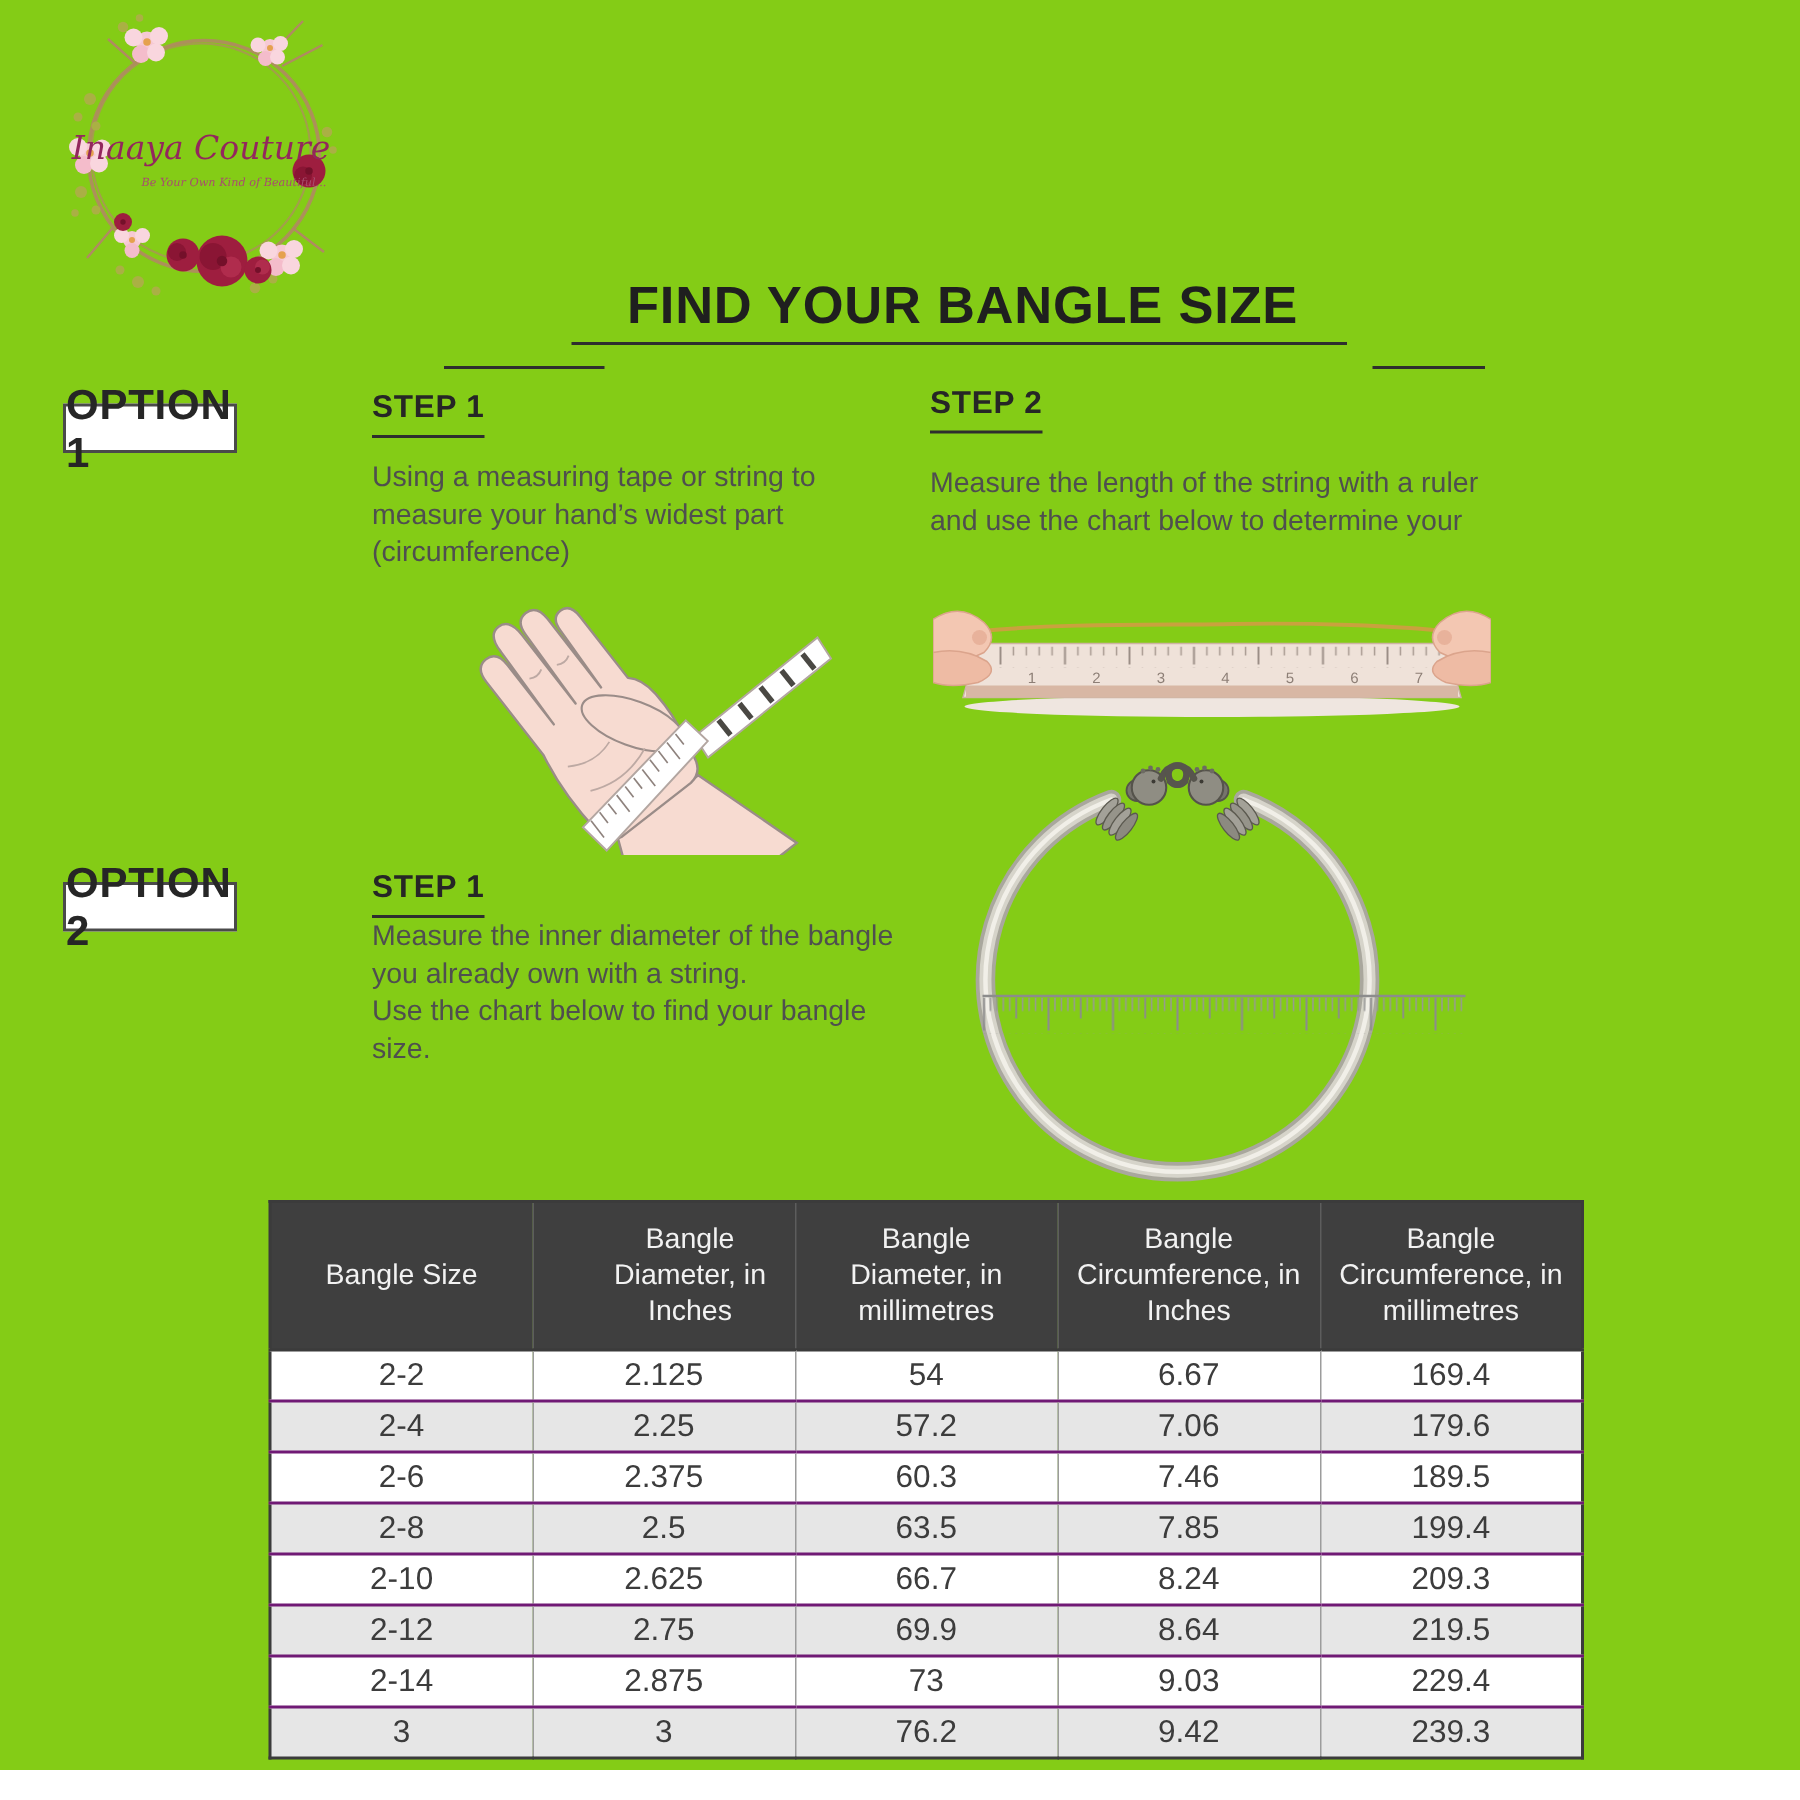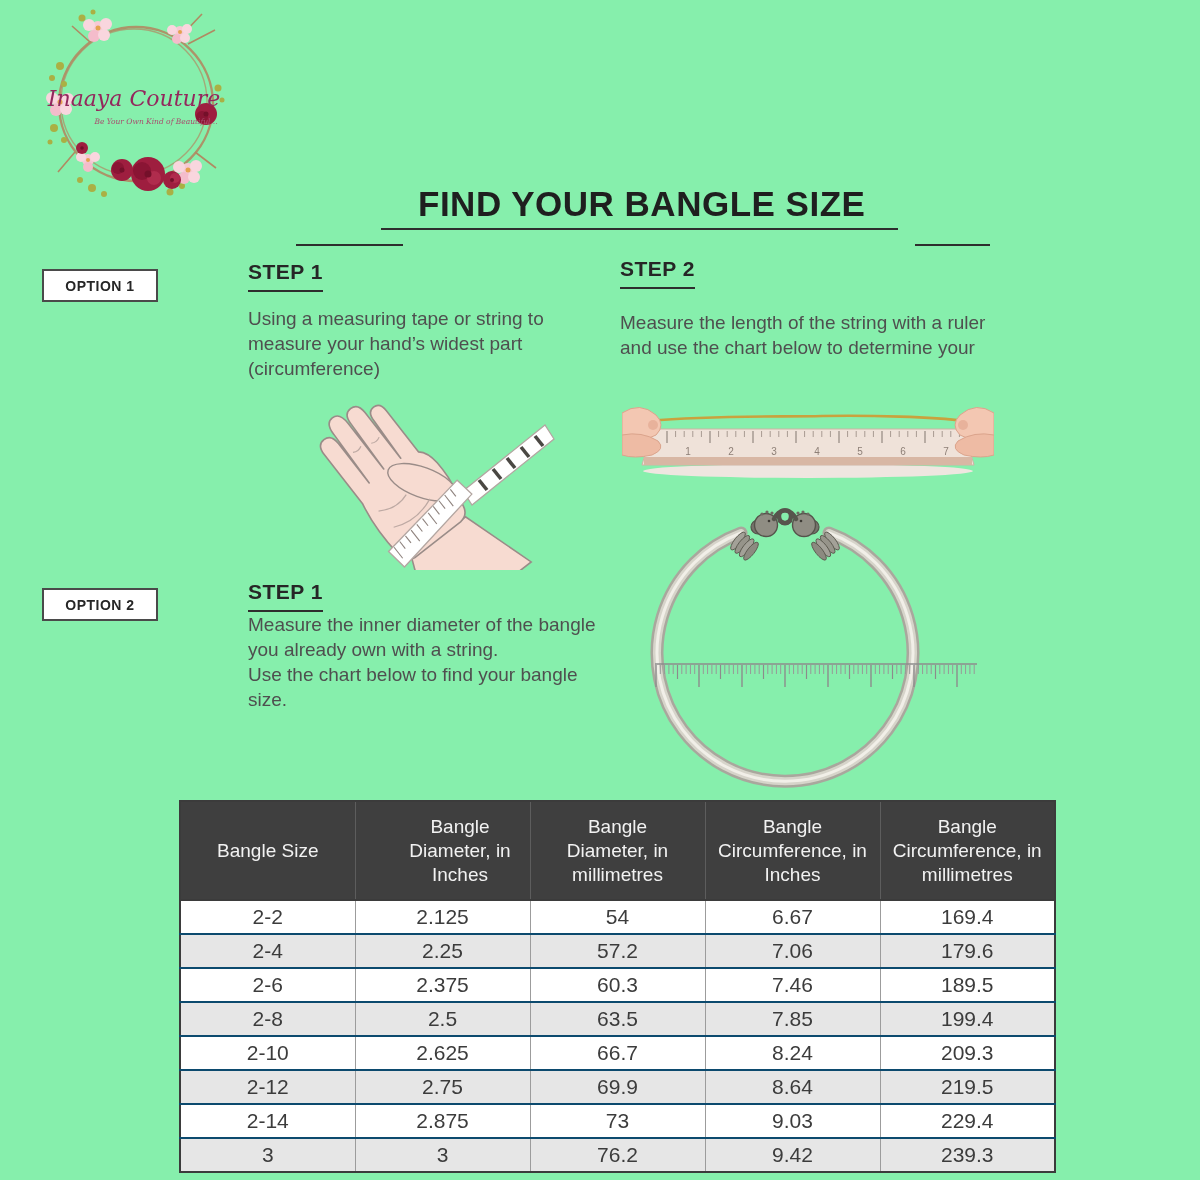--- a/index.html
+++ b/index.html
@@ -1,31 +1,31 @@
 <!DOCTYPE html>
 <html><head>
 <meta charset="utf-8">
 <style>
   html,body{margin:0;padding:0;background:#fff;}
   #canvas{
-    position:relative;width:1200px;height:1180px;background:#86efac;overflow:hidden;
+    position:relative;width:1200px;height:1180px;background:#84cc16;overflow:hidden;
     font-family:"Liberation Sans", sans-serif;color:#4f4f4f;
   }
   .abs{position:absolute;}
   
   .page-title{
     left:418px;top:184px;font-size:35px;font-weight:700;color:#1f1f1f;
     letter-spacing:.5px;white-space:nowrap;
   }
   .rule{background:#2e2e2e;height:2px;}
   
   .option-box{
     width:112px;height:29px;border:2px solid #4a4a4a;background:#fff;
     display:flex;align-items:center;justify-content:center;
-    font-size:14px;font-weight:700;color:#262626;letter-spacing:.5px;
+    font-size:28px;font-weight:700;color:#262626;letter-spacing:.5px;
   }
   
   .step-heading{
     font-size:21px;font-weight:700;color:#262626;letter-spacing:.5px;
     border-bottom:2px solid #2e2e2e;padding-bottom:6px;display:inline-block;
   }
   .step-text{font-size:19px;line-height:25px;color:#4f4f4f;}
   
   table.size-chart{
     border-collapse:collapse;table-layout:fixed;width:877px;
@@ -33,21 +33,21 @@
   }
   table.size-chart th{
     background:#3f3f3f;color:#f2f2f2;font-size:19px;font-weight:400;
     line-height:24px;height:97px;text-align:center;vertical-align:middle;
     border-left:1px solid #5d5d5d;border-bottom:2px solid #3b3b3b;padding:0;
   }
   table.size-chart th:first-child{border-left:none;}
   table.size-chart th span{display:inline-block;}
   table.size-chart td{
     font-size:21px;color:#3c3c3c;text-align:center;height:32px;padding:0;
-    border-left:1px solid #9c9c9c;border-bottom:2px solid #0c4a6e;
+    border-left:1px solid #9c9c9c;border-bottom:2px solid #701a75;
     background:#ffffff;
   }
   table.size-chart td:first-child{border-left:none;}
   table.size-chart tr.alt td{background:#e6e6e6;}
   table.size-chart tr:last-child td{border-bottom:none;}
 </style>
 </head>
 <body>
 
 <div id="canvas">

